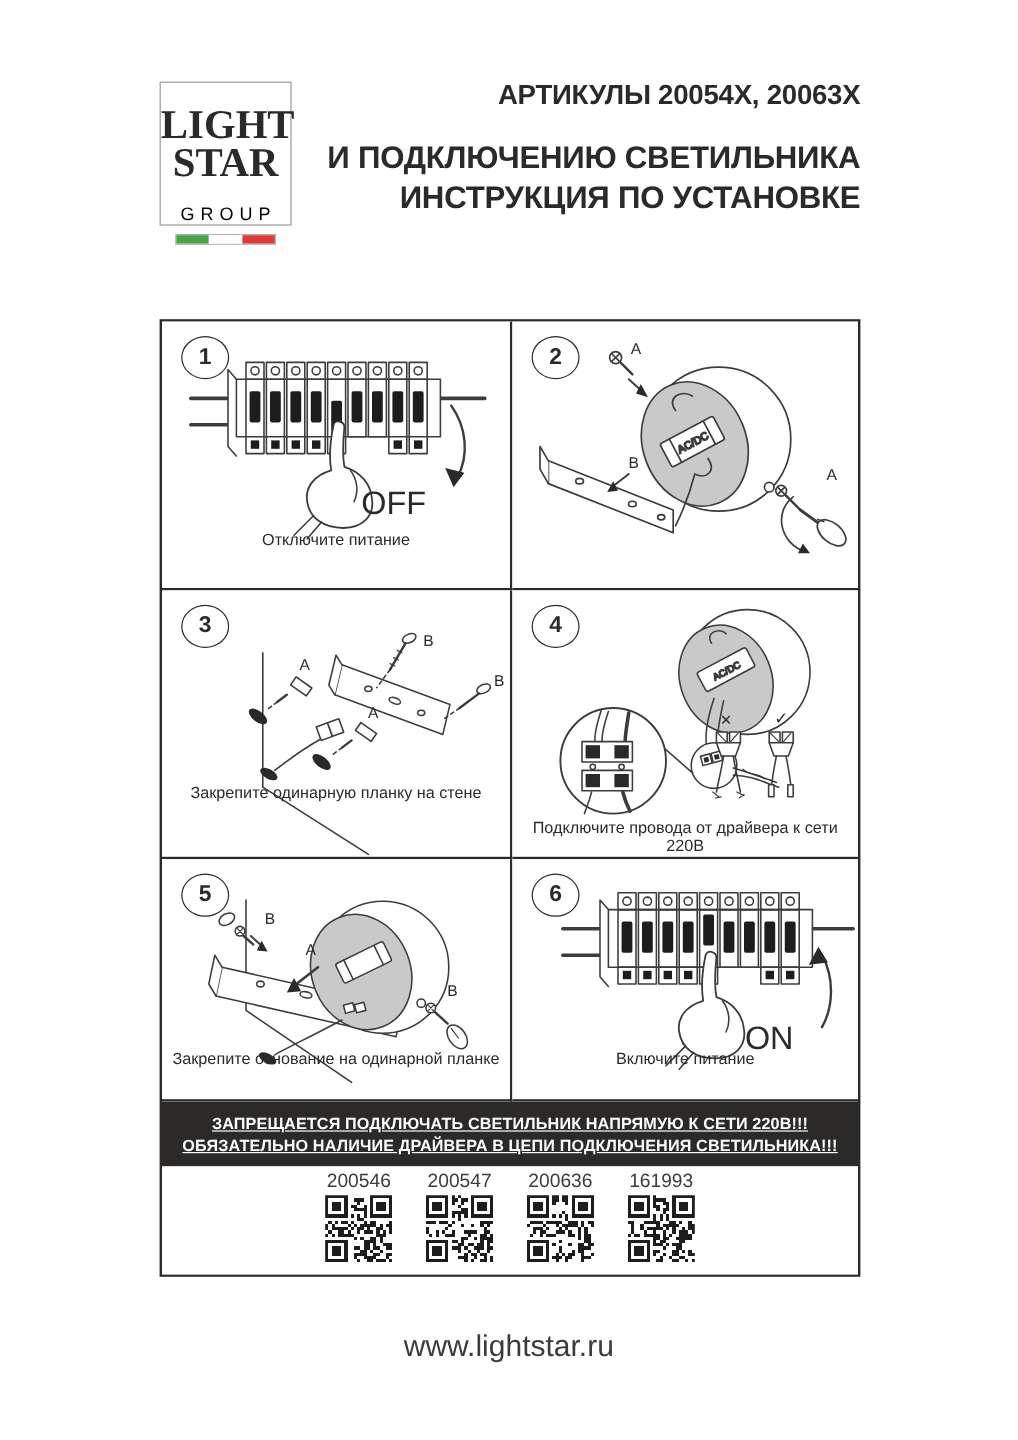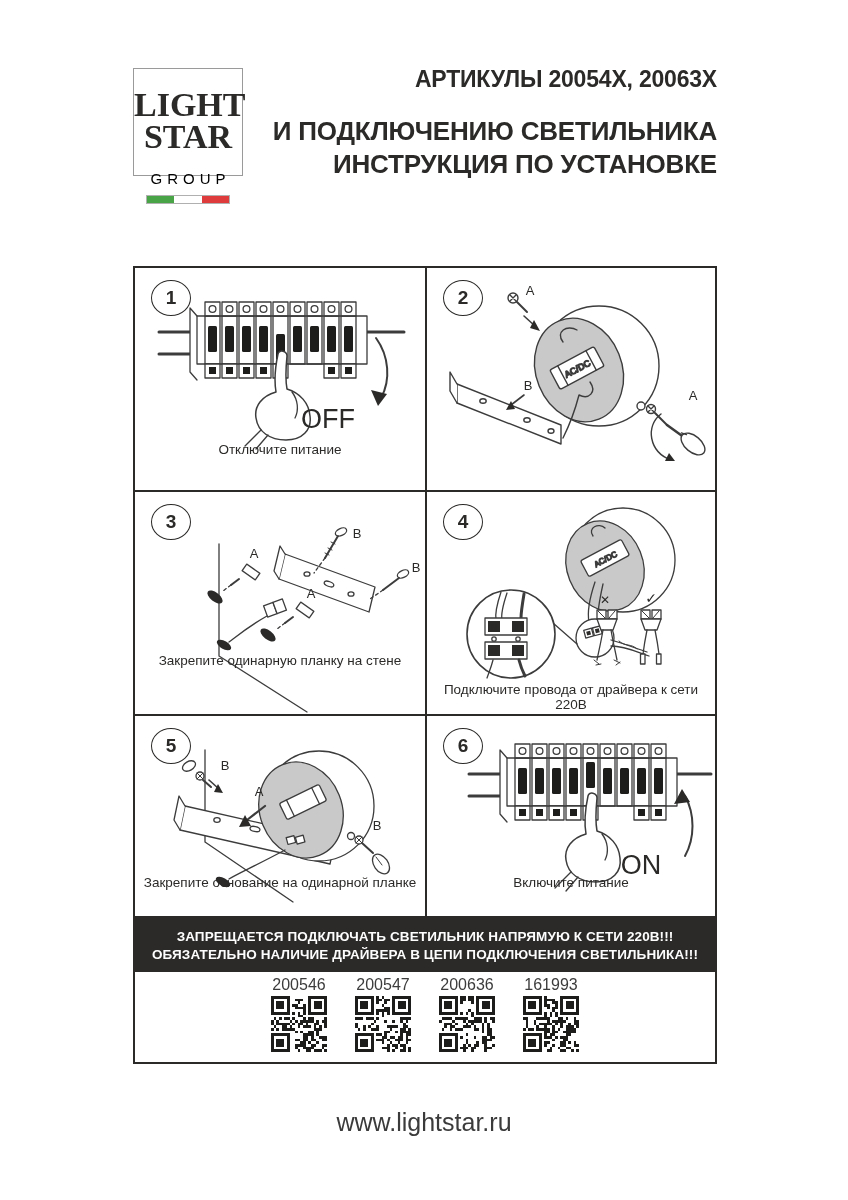--- a/index.html
+++ b/index.html
@@ -1,21 +1,21 @@
 <!DOCTYPE html>
 <html><head>
 <meta charset="utf-8">
 <style>
   html,body{margin:0;padding:0}
   body{width:848px;height:1200px;background:#ffffff;position:relative;
        font-family:"Liberation Sans","DejaVu Sans",sans-serif;color:#2b2a29;overflow:hidden}
   .page{position:absolute;inset:0}
 
   
-  .logo{position:absolute;left:133px;top:68px;width:110px;height:108px;
+  .logo{position:absolute;left:133px;top:68px;width:110px;height:120px;
         border:1.5px solid #9a9a9a;box-sizing:border-box;text-align:center;background:#fff}
   .logo-light,.logo-star{font-family:"Liberation Serif","DejaVu Serif",serif;font-weight:bold;
         font-size:34px;line-height:.95;color:#2b2a29}
   .logo-light{margin-top:20px}
   .logo-group{font-size:15px;letter-spacing:5px;text-indent:5px;color:#000000;margin-top:16px}
   .logo-flag{width:84px;height:9px;border:1px solid #b0b0b0;margin:8px auto 0;display:flex;box-sizing:border-box}
   .logo-flag span{flex:1}
 
   .title-block{position:absolute;right:131px;top:64px;text-align:right}
   .title-series{font-size:23px;font-weight:bold;line-height:30px;letter-spacing:-.2px}
@@ -424,21 +424,21 @@
           <path d="M175,118 C181,126 182,136 178,144"></path>
           <path d="M144,156 L128,172 M151,161 L139,175"></path>
           <path d="M258,140 C268,122 268,98 258,80" stroke-width="2"></path>
           <polygon points="255,73 247,88 263,86" fill="#2b2a29" stroke="none"></polygon>
         </g>
         <text x="214" y="158" font-size="27" text-anchor="middle">ON</text>
       </svg>
       <div class="caption cap-6">Включите питание</div>
     </section>
 
-    <div class="warning" style="background: rgb(43, 42, 41);">
+    <div class="warning" style="background: rgb(43, 42, 41); text-decoration: underline;">
       <div>ЗАПРЕЩАЕТСЯ ПОДКЛЮЧАТЬ СВЕТИЛЬНИК НАПРЯМУЮ К СЕТИ 220В!!!</div>
       <div>ОБЯЗАТЕЛЬНО НАЛИЧИЕ ДРАЙВЕРА В ЦЕПИ ПОДКЛЮЧЕНИЯ СВЕТИЛЬНИКА!!!</div>
     </div>
 
     <div class="qr-row">
       <div class="qr-item">
         <div class="qr-label">200546</div>
         <div class="qr-box"><svg viewBox="0 0 21 21" width="56" height="56" shape-rendering="crispEdges" xmlns="http://www.w3.org/2000/svg">
               <rect x="0" y="0" width="1.02" height="1.02" fill="#1d1d1b"></rect>
               <rect x="1" y="0" width="1.02" height="1.02" fill="#1d1d1b"></rect>

